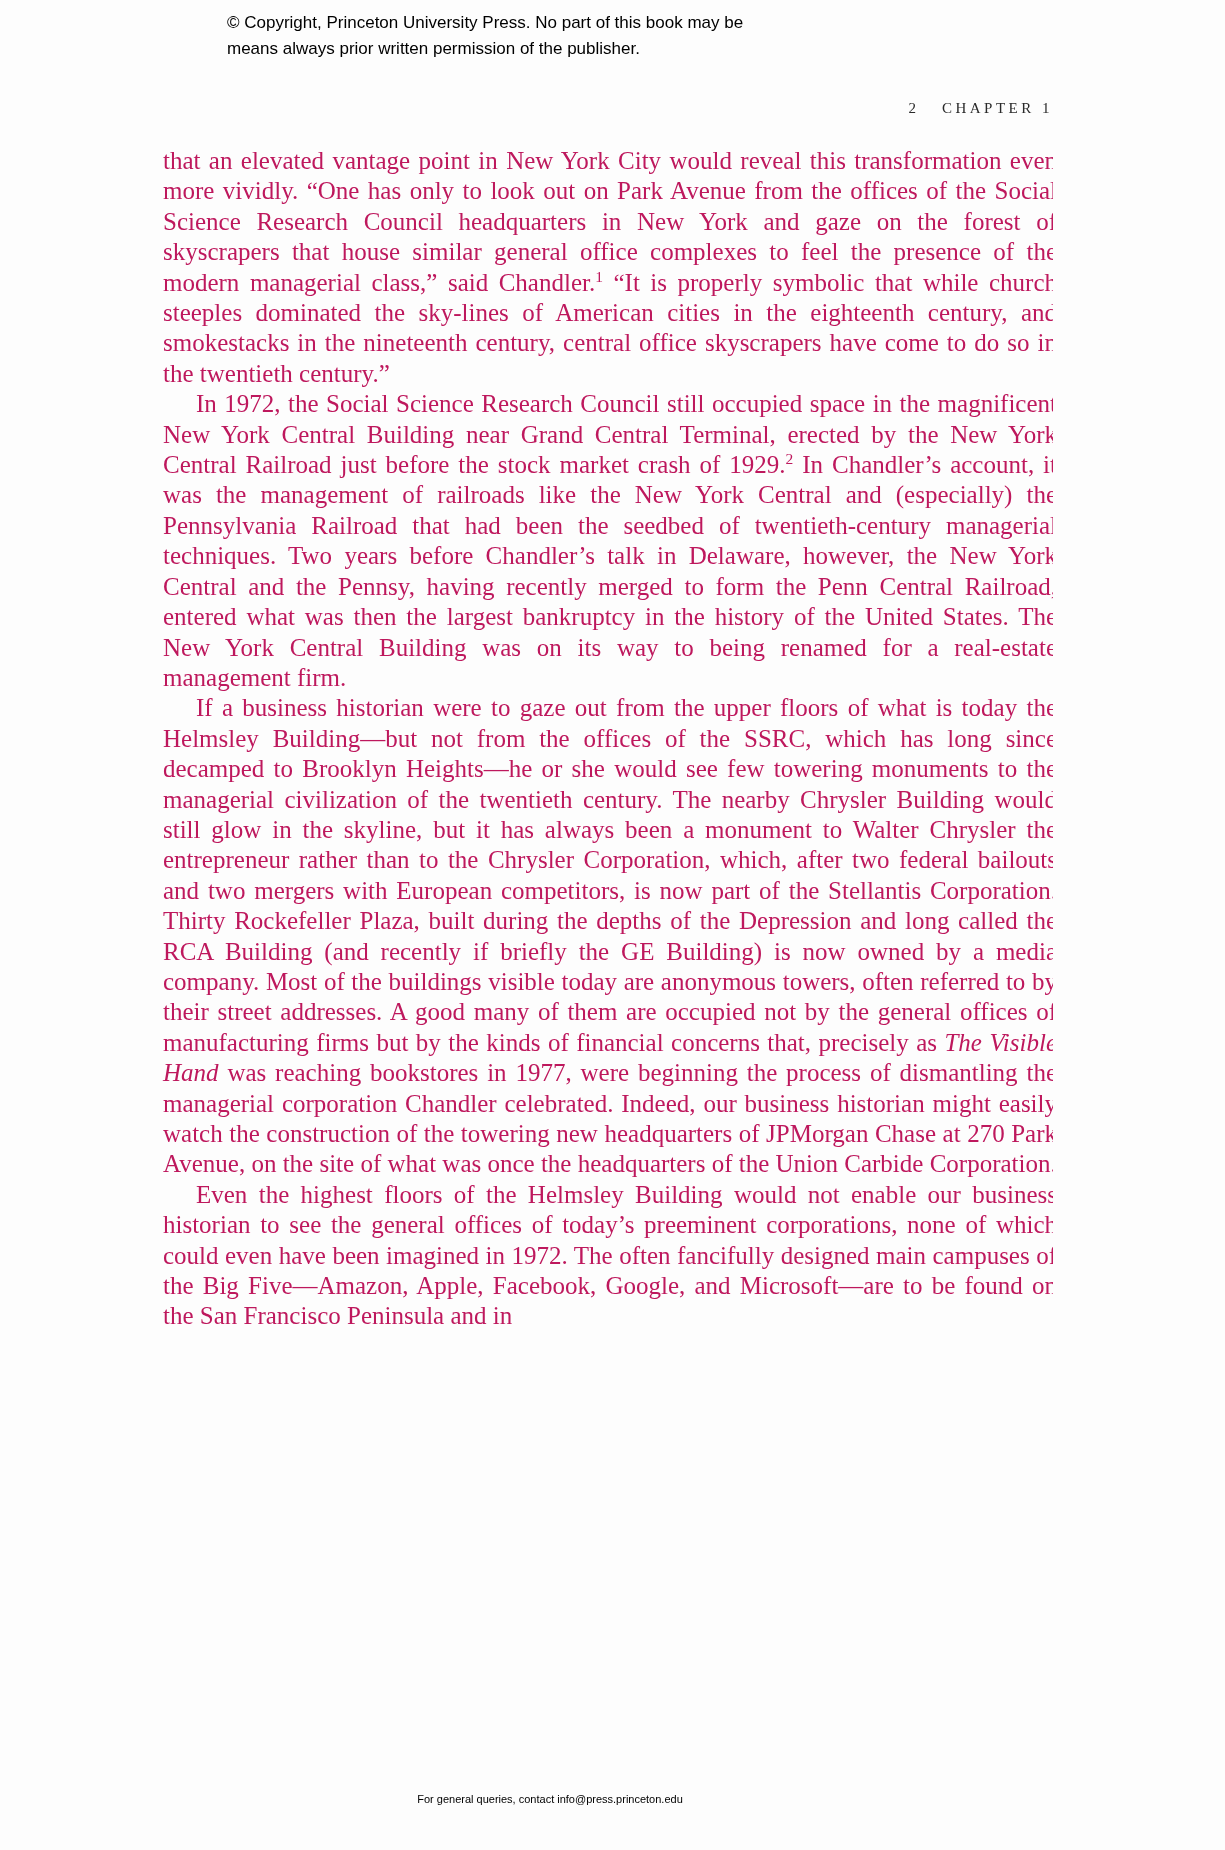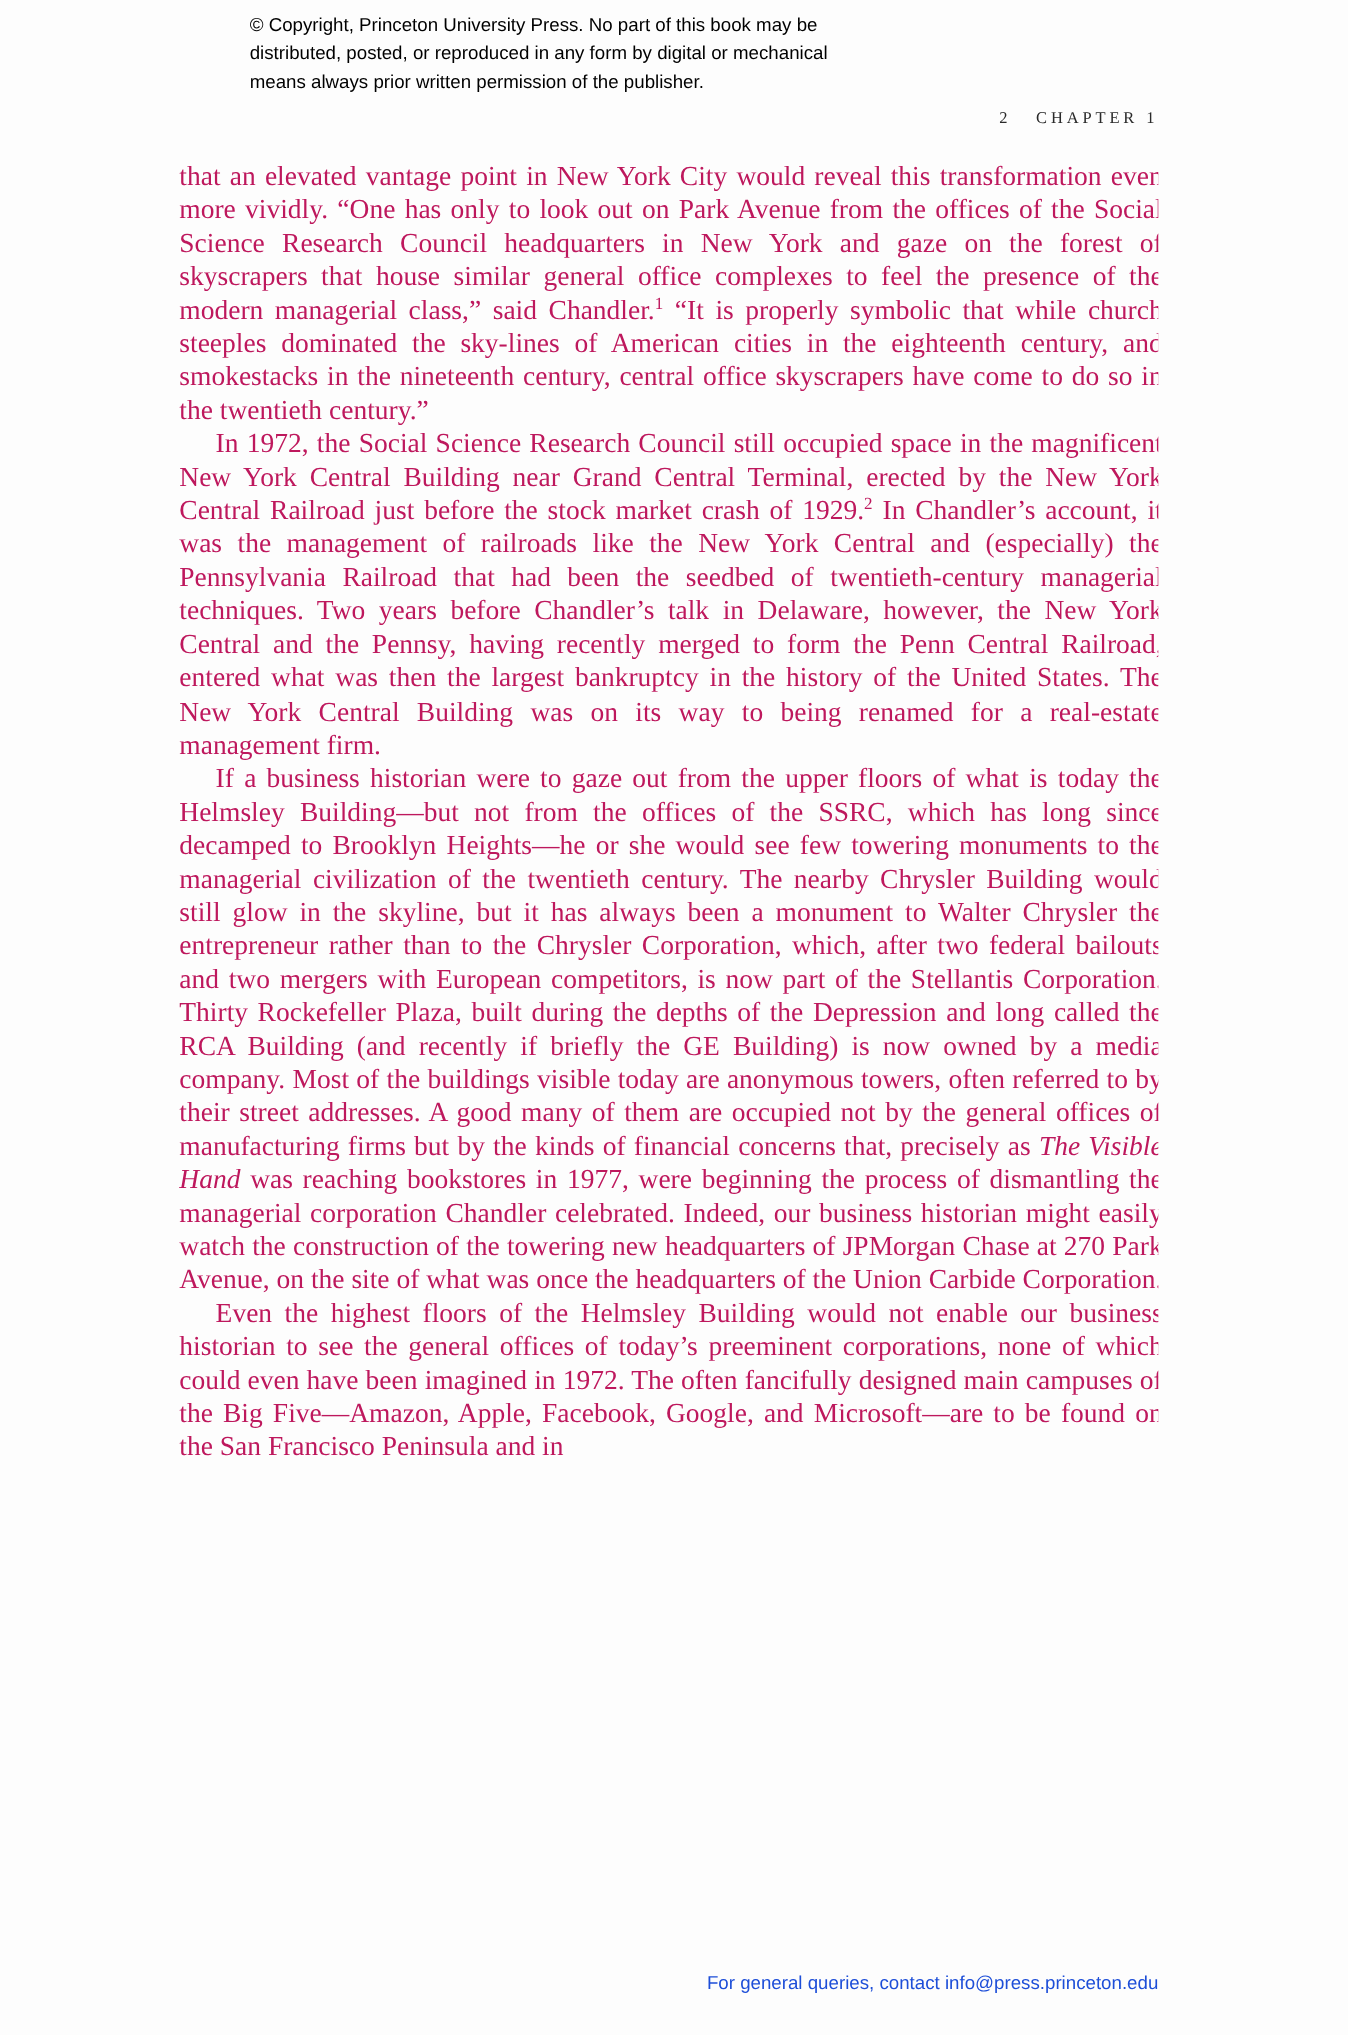--- a/index.html
+++ b/index.html
@@ -64,34 +64,33 @@
     vertical-align: super;
   }
   .body-text em {
     font-style: italic;
   }
   .footer {
     position: absolute;
     top: 1793px;
     left: 47px;
     right: 0;
-    text-align: right;
+    text-align: center;
     font-family: "Liberation Sans", sans-serif;
-    font-size: 17px;
-    color: #1d4ed8;
+    font-size: 11px;
+    color: #000000;
   }
 </style>
 </head>
 <body>
 
 <div class="page">
 
   <div class="copyright">
     <div>© Copyright, Princeton University Press. No part of this book may be</div>
-    <div>distributed, posted, or reproduced in any form by digital or mechanical</div>
     <div>means always prior written permission of the publisher.</div>
   </div>
 
   <div class="running-head">
     <span class="pagenum">2</span><span class="chapter">CHAPTER 1</span>
   </div>
 
   <div class="body-text">
       <p class=""><span>that an elevated vantage point in New York City would reveal this transformation even more vividly. “One has only to look out on Park Avenue from the offices of the Social Science Research Council headquarters in New York and gaze on the forest of skyscrapers that house similar general office complexes to feel the presence of the modern managerial class,” said Chandler.</span><sup>1</sup><span> “It is properly symbolic that while church steeples dominated the sky-lines of American cities in the eighteenth century, and smokestacks in the nineteenth century, central office skyscrapers have come to do so in the twentieth century.”</span></p>
       <p class="indent"><span>In 1972, the Social Science Research Council still occupied space in the magnificent New York Central Building near Grand Central Terminal, erected by the New York Central Railroad just before the stock market crash of 1929.</span><sup>2</sup><span> In Chandler’s account, it was the management of railroads like the New York Central and (especially) the Pennsylvania Railroad that had been the seedbed of twentieth-century managerial techniques. Two years before Chandler’s talk in Delaware, however, the New York Central and the Pennsy, having recently merged to form the Penn Central Railroad, entered what was then the largest bankruptcy in the history of the United States. The New York Central Building was on its way to being renamed for a real-estate management firm.</span></p>

